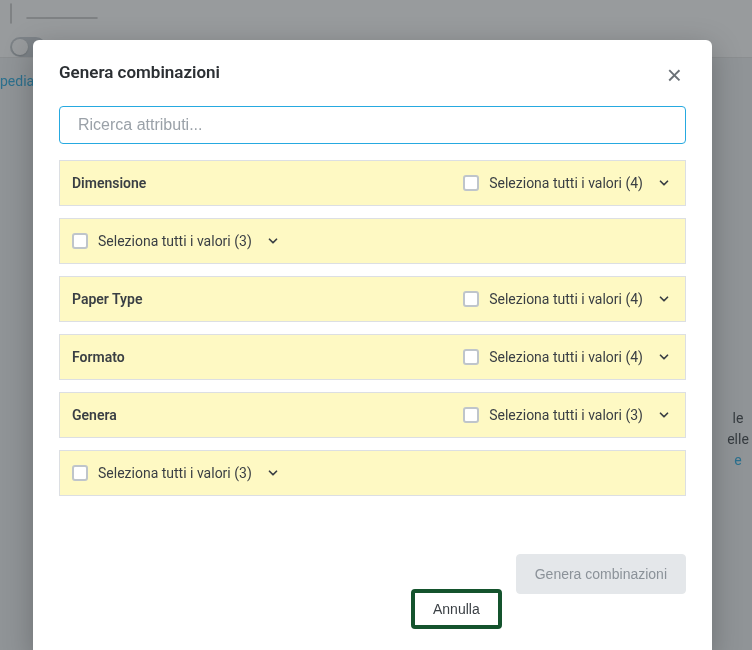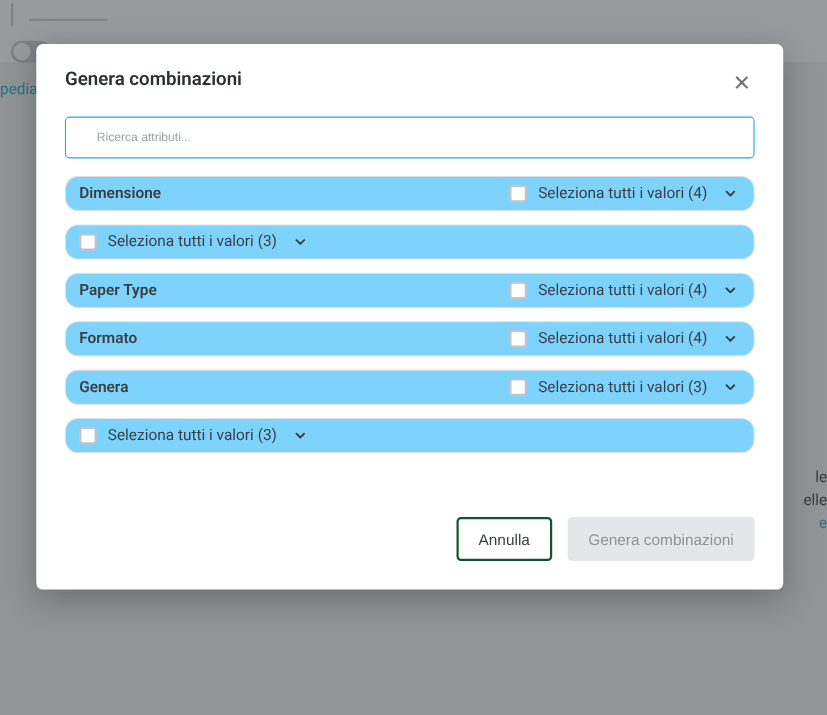--- a/index.html
+++ b/index.html
@@ -10,45 +10,45 @@
   .bg-top { height: 58px; background: #fff; border-bottom: 1px solid #e5e5e5; padding: 4px 10px; }
   .bg-input { width: 538px; height: 2px; border: 1px solid #ccc; border-radius: 4px; background: #fff; margin-bottom: 6px; }
   .bg-btn { display:inline-block; width: 72px; height: 2px; border: 1px solid #ccc; border-radius: 4px; margin-left: 14px; }
   .toggle-row { display:flex; align-items:center; gap:10px; margin-top: 14px; }
   .toggle { width: 36px; height: 20px; background: #c9cfd4; border-radius: 10px; position: relative; }
   .toggle::after { content:""; position:absolute; width:16px; height:16px; background:#fff; border-radius:50%; top:2px; left:2px; box-shadow:0 1px 2px rgba(0,0,0,.2); }
   .toggle-label { font-size: 14px; color: #3a3f44; }
 
   .breadcrumb { padding: 15px 0 0 0; font-size: 14px; color: #26a9e0; }
   .bg-body { padding: 0; }
-  .bg-side-text { position: absolute; right: 0; top: 424px; font-size: 14px; color: #3a3f44; text-align: right; line-height: 1.5; width: 28px; overflow: hidden; }
+  .bg-side-text { position: absolute; right: 0; top: 408px; font-size: 14px; color: #3a3f44; text-align: center; line-height: 1.5; width: 28px; overflow: hidden; }
   .bg-side-text a { color: #26a9e0; }
 
   .overlay { position: absolute; inset: 0; background: rgba(50,55,60,0.5); }
 
   .modal { position: absolute; top: 40px; left: 33px; width: 679px; background: #fff; border-radius: 6px; box-shadow: 0 8px 30px rgba(0,0,0,.25); padding: 22px 26px 26px 26px; }
   .modal-header { display:flex; align-items:flex-start; justify-content:space-between; margin-bottom: 18px; }
   .modal-title { font-size: 17px; font-weight: 600; color: #2b2f33; }
   .close-btn { font-size: 26px; color: #6b7177; line-height: 1; cursor: pointer; background:none; border:none; padding:0 4px; }
 
-  .search-input { width: 100%; height: 38px; border: 1px solid #26a9e0; border-radius: 4px; padding: 0 28px; font-size: 11px; color: #555; outline: none; margin-bottom: 16px; }
+  .search-input { width: 100%; height: 38px; border: 1px solid #26a9e0; border-radius: 4px; padding: 0 18px; font-size: 16px; color: #555; outline: none; margin-bottom: 16px; }
   .search-input::placeholder { color: #9aa1a8; }
 
   .attr-list { display:flex; flex-direction:column; gap: 12px; }
-  .attr-row { border: 1px solid #dcdfe3; border-radius: 12px; height: 32px; display:flex; align-items:center; padding: 0 12px 0 12px; background: #7dd3fc; }
+  .attr-row { border: 1px solid #dcdfe3; border-radius: 0; height: 46px; display:flex; align-items:center; padding: 0 12px 0 12px; background: #fef9c3; }
   .attr-name { font-size: 14px; font-weight: 600; color: #3a3f44; flex: 1; }
   .attr-right { display:flex; align-items:flex-end; gap: 10px; }
   .chk { width: 16px; height: 16px; border: 2px solid #bfc5cb; border-radius: 3px; background: #fff; display:inline-block; flex-shrink:0; }
   .sel-label { font-size: 14px; color: #3a3f44; }
   .chevron { width: 14px; height: 14px; display:inline-flex; align-items:center; justify-content:center; margin-left: 14px; margin-right: 2px; cursor:pointer; }
   .chevron svg { width: 14px; height: 14px; }
 
   .modal-footer { display:flex; justify-content:flex-end; gap: 14px; margin-top: 58px; }
   .btn { height: 40px; padding: 0 18px; border-radius: 4px; font-size: 14px; font-weight: 500; cursor: pointer; }
-  .btn-secondary { background: #fff; border: 2px solid #14532d; color: #3a3f44; }
+  .btn-secondary { background: #fff; border: 4px solid #14532d; color: #3a3f44; margin-top: 35px; }
   .btn-primary { background: #e4e7ea; border: 1px solid #e4e7ea; color: #8b9299; cursor: default; }
 </style>
 </head>
 <body>
 
 <div class="bg">
   <div class="bg-top">
     <span class="bg-input"></span><span class="bg-btn"></span>
     <div class="toggle-row">
       <span class="toggle"></span>

